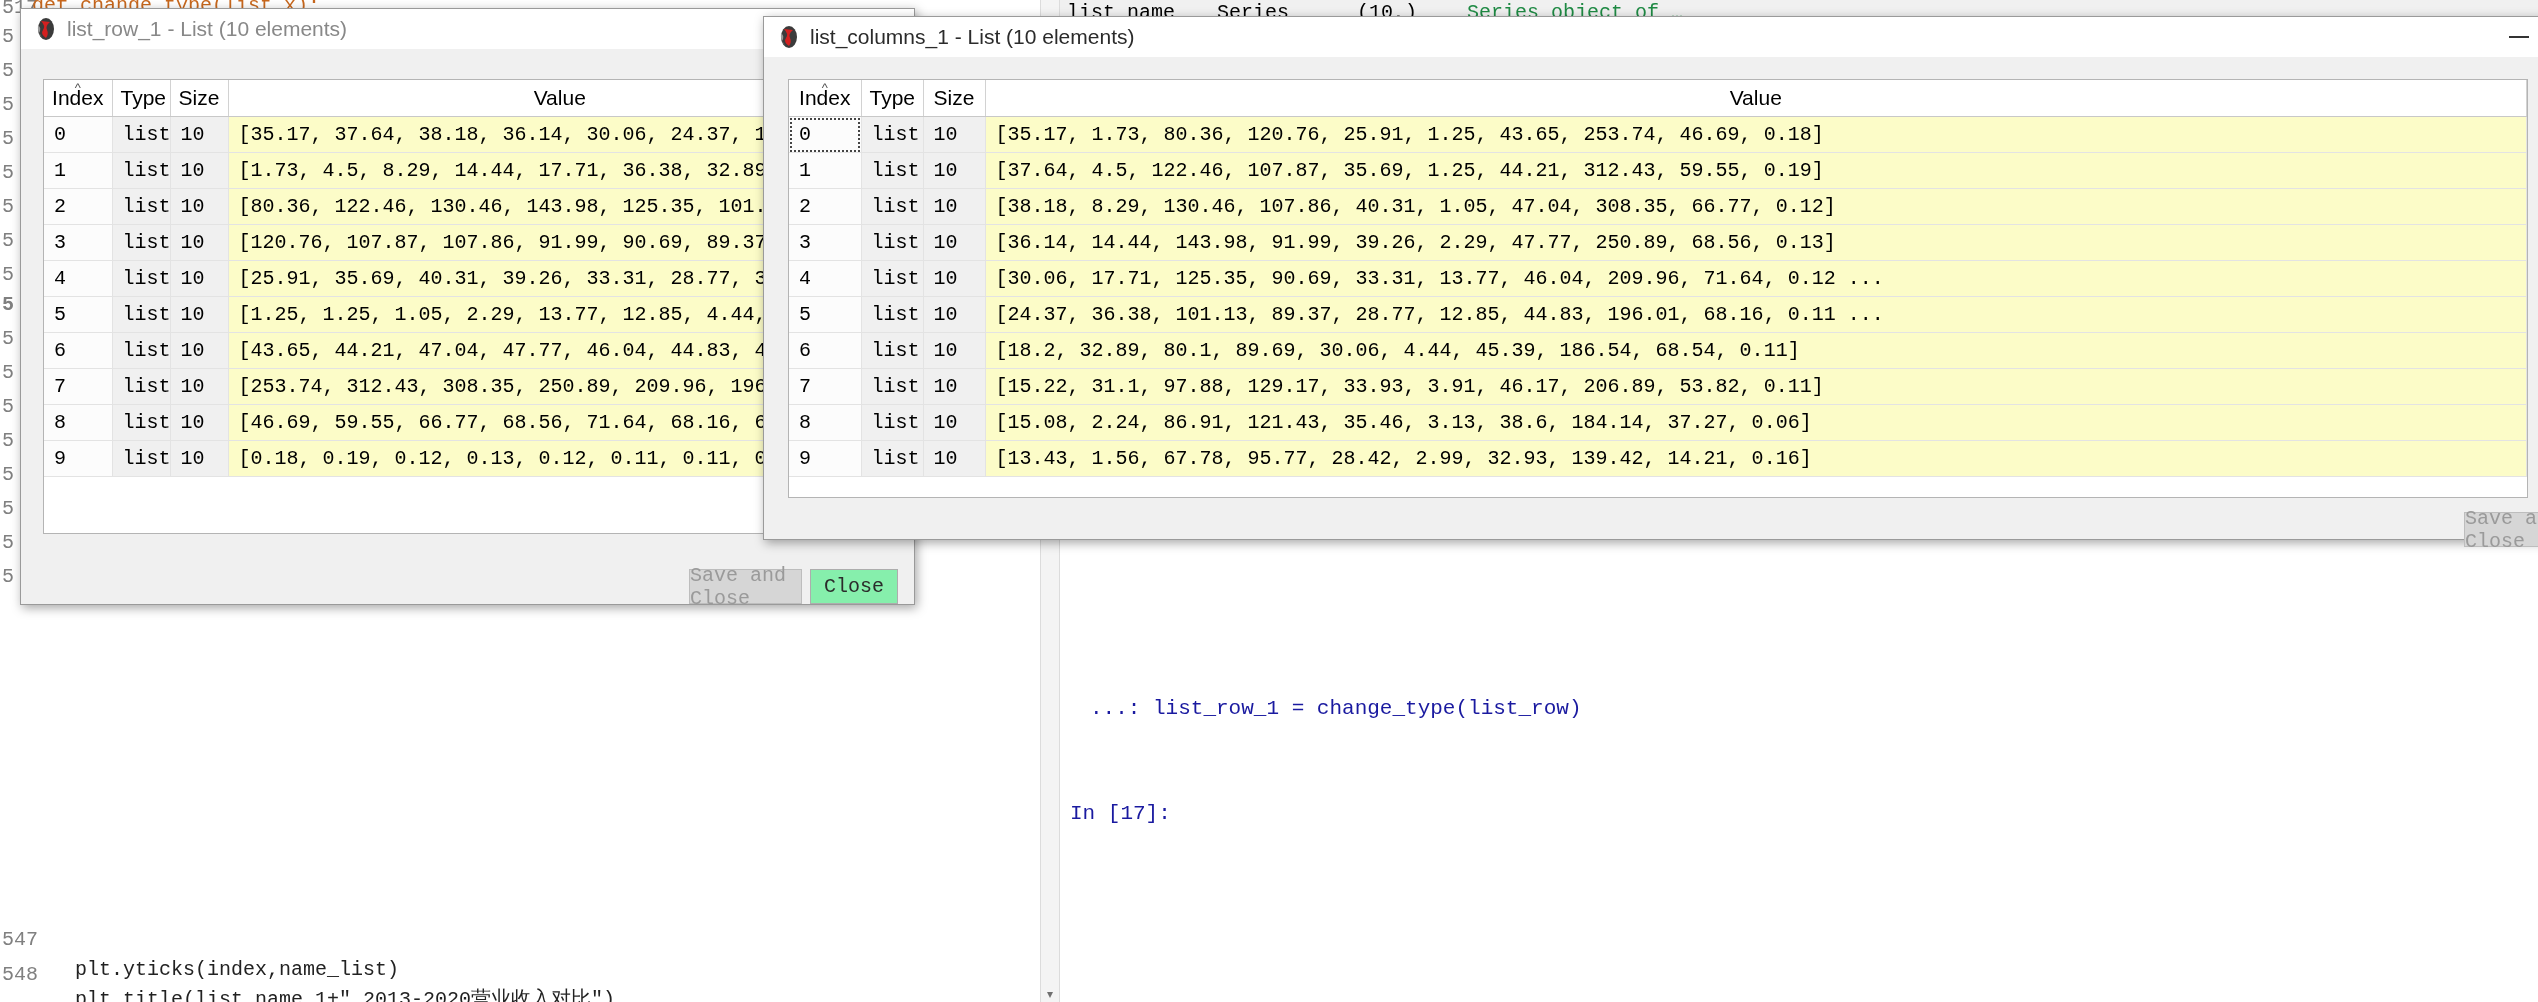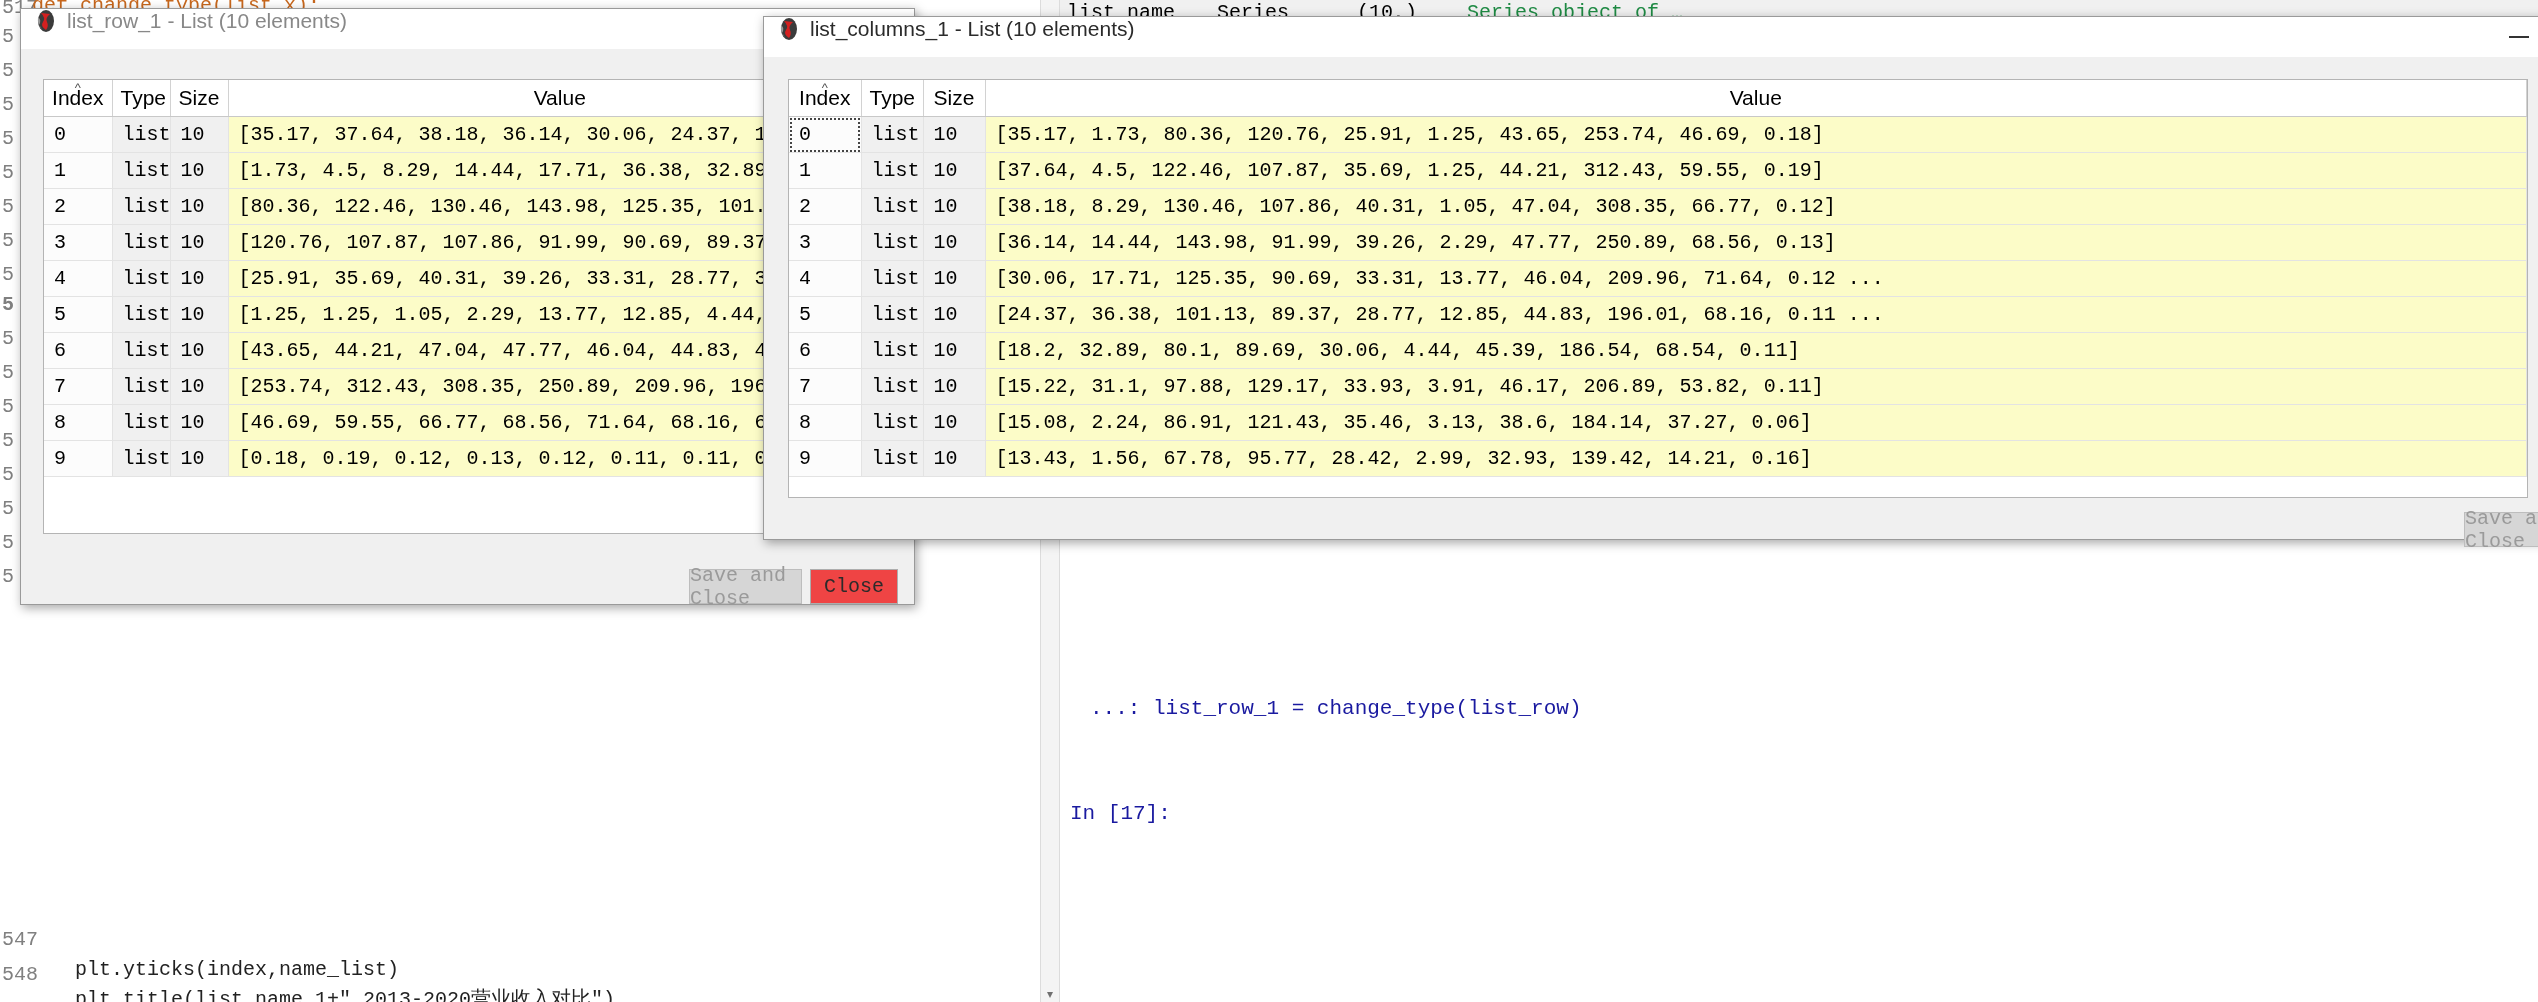--- a/index.html
+++ b/index.html
@@ -116,20 +116,21 @@
     border: 1px solid #9a9a9a;
     box-shadow: 2px 3px 10px rgba(0,0,0,0.35);
     box-sizing: border-box;
   }
   .titlebar {
     position: absolute;
     left: 0; top: 0; right: 0;
     height: 40px;
     background: #ffffff;
     display: flex;
+    align-items: center;
     padding-left: 14px;
     box-sizing: border-box;
   }
   .app-icon {
     width: 22px; height: 24px;
     flex: 0 0 auto;
     margin-right: 10px;
     position: relative;
   }
   .title-text {
@@ -221,21 +222,21 @@
   td.c-index.selected {
     outline: 2px dotted #444;
     outline-offset: -3px;
   }
 
   
   .btn {
     position: absolute;
     font-family: "Liberation Mono", monospace;
     font-size: 20px;
-    background: #ef4444;
+    background: #86efac;
     border: 1px solid #adadad;
     color: #2b2b2b;
     display: flex;
     align-items: center;
     justify-content: center;
     box-sizing: border-box;
     cursor: default;
   }
   .btn.disabled {
     background: #d6d6d6;

